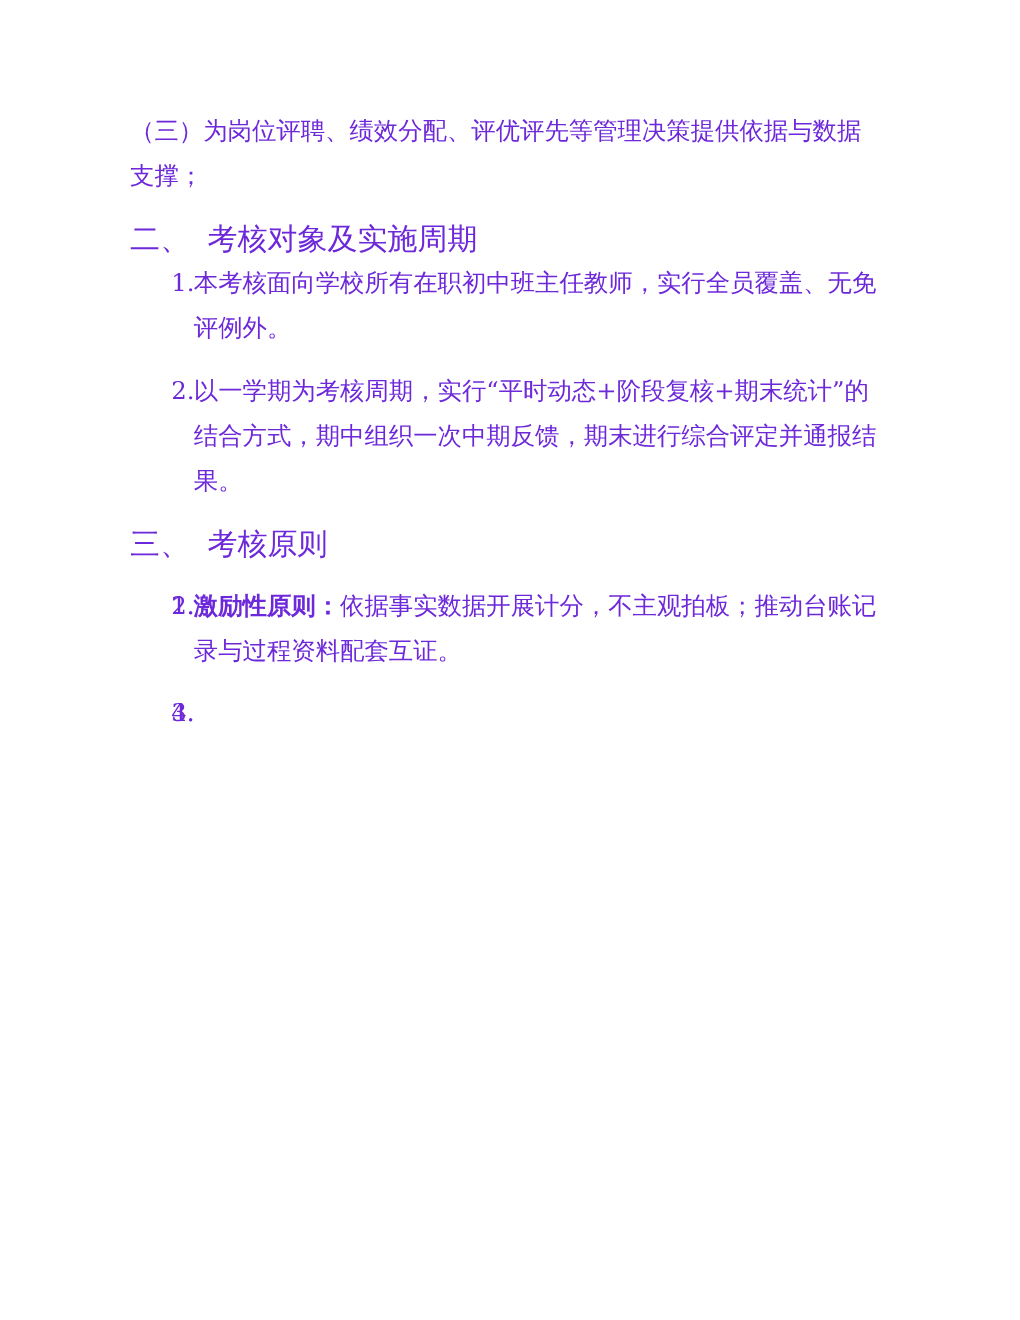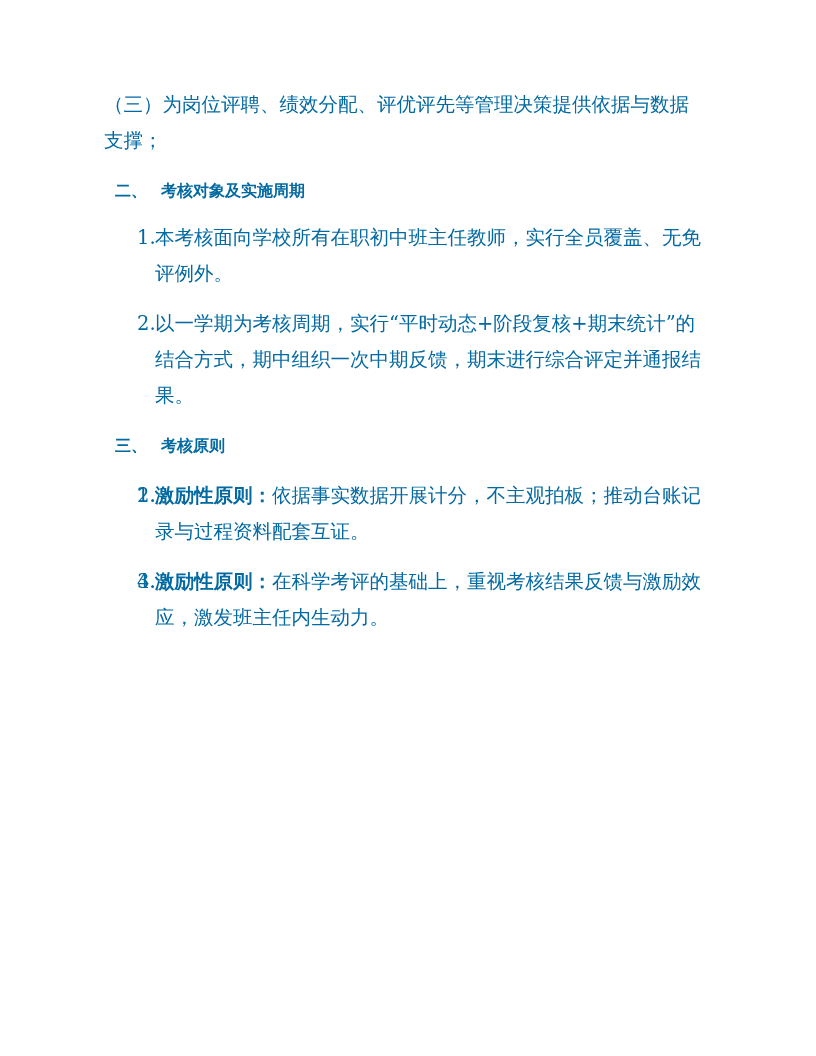--- a/index.html
+++ b/index.html
@@ -6,32 +6,32 @@
   html, body { background: #ffffff; }
   .page {
     position: relative;
     width: 816px;
     height: 1056px;
     background: #ffffff;
     padding: 87px 112px 0 104px;
     font-family: "DejaVu Serif", "Liberation Serif", serif;
     font-size: 19.5px;
     line-height: 36px;
-    color: #0369a1;
+    color: #6d28d9;
     overflow: hidden;
   }
   .para {
     margin: 0 0 14px 0;
     text-align: left;
   }
   .heading {
-    font-size: 16px;
+    font-size: 24px;
     line-height: 36px;
-    font-weight: 700;
-    margin: 11px;
+    font-weight: 400;
+    margin: 0;
   }
   .heading .hnum { margin-right: 14px; }
   ol.doc-list {
     list-style: none;
     margin: 0;
     padding: 0;
   }
   li.doc-li {
     position: relative;
     padding-left: 51px;
@@ -77,17 +77,16 @@
     </li>
     <li class="doc-li">
       <span class="linum">2.</span>
       <span class="litext"><b class="lead">激励性原则：</b><span>依据事实数据开展计分，不主观拍板；推动台账记录与过程资料配套互证。</span></span>
     </li>
     <li class="doc-li">
       <span class="linum">3.</span>
     </li>
     <li class="doc-li">
       <span class="linum">4.</span>
-      <span class="litext"><b class="lead">激励性原则：</b><span>在科学考评的基础上，重视考核结果反馈与激励效应，激发班主任内生动力。</span></span>
     </li>
   </ol>
 
 </div>
 
 </body></html>

